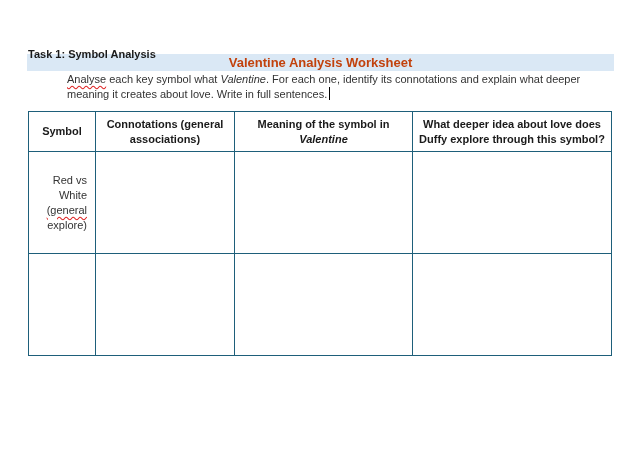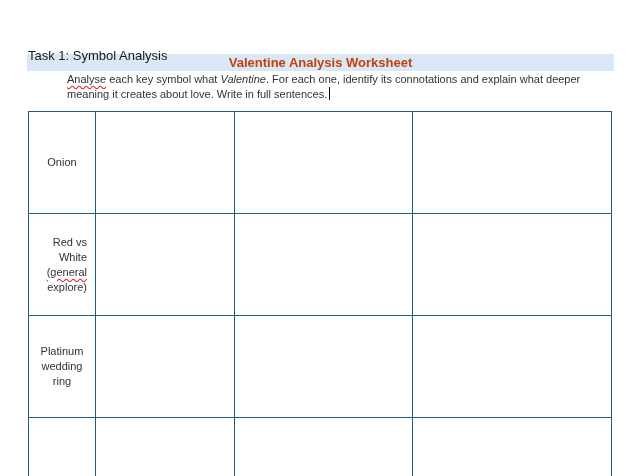--- a/index.html
+++ b/index.html
@@ -1,21 +1,21 @@
 <!DOCTYPE html>
 <html><head>
 <meta charset="utf-8">
 <style>
   html, body { margin:0; padding:0; background:#ffffff; }
   body { width:634px; height:476px; overflow:hidden; position:relative;
          font-family:"Liberation Sans", sans-serif; color:#222; }
   .title-bar { position:absolute; left:27px; top:22px; width:587px; height:17px;
                background:#dae8f5; text-align:center; font-weight:bold;
                font-size:13px; line-height:17px; color:#c2410c;margin-top:32px; }
-  .task { position:absolute; left:28px; top:48px; font-size:13px; font-weight:normal; color:#1a1a1a; }
+  .task { position:absolute; left:28px; top:48px; font-size:11px; font-weight:bold; color:#1a1a1a; }
   .instr { position:absolute; left:67px; top:72px; width:530px; font-size:11px; line-height:15px; color:#333; }
   .instr i { font-style:italic; }
   .squiggle { text-decoration: underline wavy #d22; text-underline-offset:2px; }
   .cursor { display:inline-block; width:1px; height:13px; background:#000; vertical-align:-2px; margin-left:2px; }
   table { position:absolute; left:28px; top:111px; border-collapse:collapse; table-layout:fixed; }
   td, th { border:1.5px solid #1e5f7a; padding:0; vertical-align:middle; text-align:center; }
   th { font-size:11px; font-weight:bold; line-height:15px; color:#1a1a1a; height:39px; }
   th i { font-style:italic; }
   td { font-size:11px; line-height:15px; color:#333; }
   .row { height:102px; }
@@ -30,34 +30,28 @@
 </div>
 
 <table>
   <colgroup>
       <col style="width:67px">
       <col style="width:139px">
       <col style="width:178px">
       <col style="width:199px">
     </colgroup>
   <tbody>
-  <tr class="row">
-    <td>Onion</td>
-    <td></td>
-    <td></td>
-    <td></td>
+      <tr>
+    <th>Symbol</th>
+    <th>Connotations (general associations)</th>
+    <th><span>Meaning of the symbol in</span><br><i>Valentine</i></th>
+    <th>What deeper idea about love does Duffy explore through this symbol?</th>
   </tr>
   <tr class="row">
     <td style="padding:0 8px;text-align:right;"><span>Red vs White</span><br><span class="squiggle">(general</span><span> explore)</span></td>
-    <td></td>
-    <td></td>
-    <td></td>
-  </tr>
-  <tr class="row">
-    <td style="padding:0 8px;">Platinum wedding ring</td>
     <td></td>
     <td></td>
     <td></td>
   </tr>
   <tr class="row">
     <td></td>
     <td></td>
     <td></td>
     <td></td>
   </tr>

